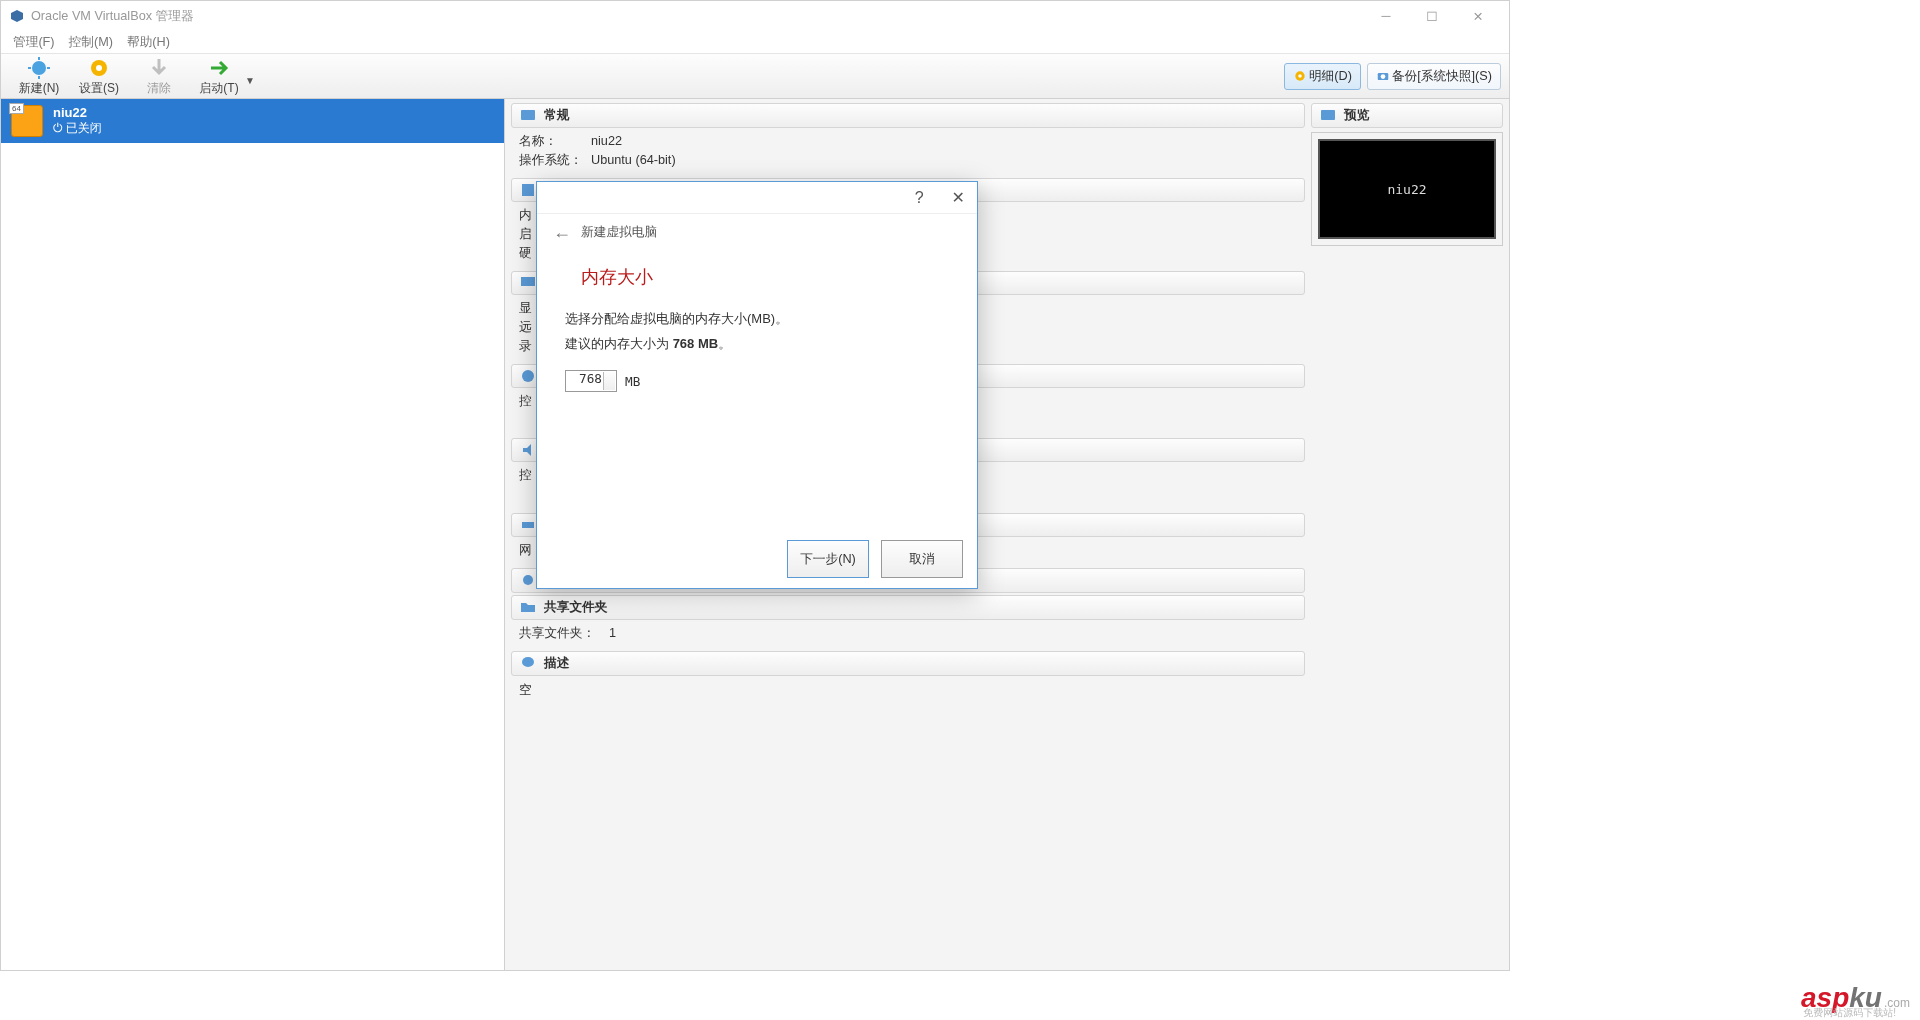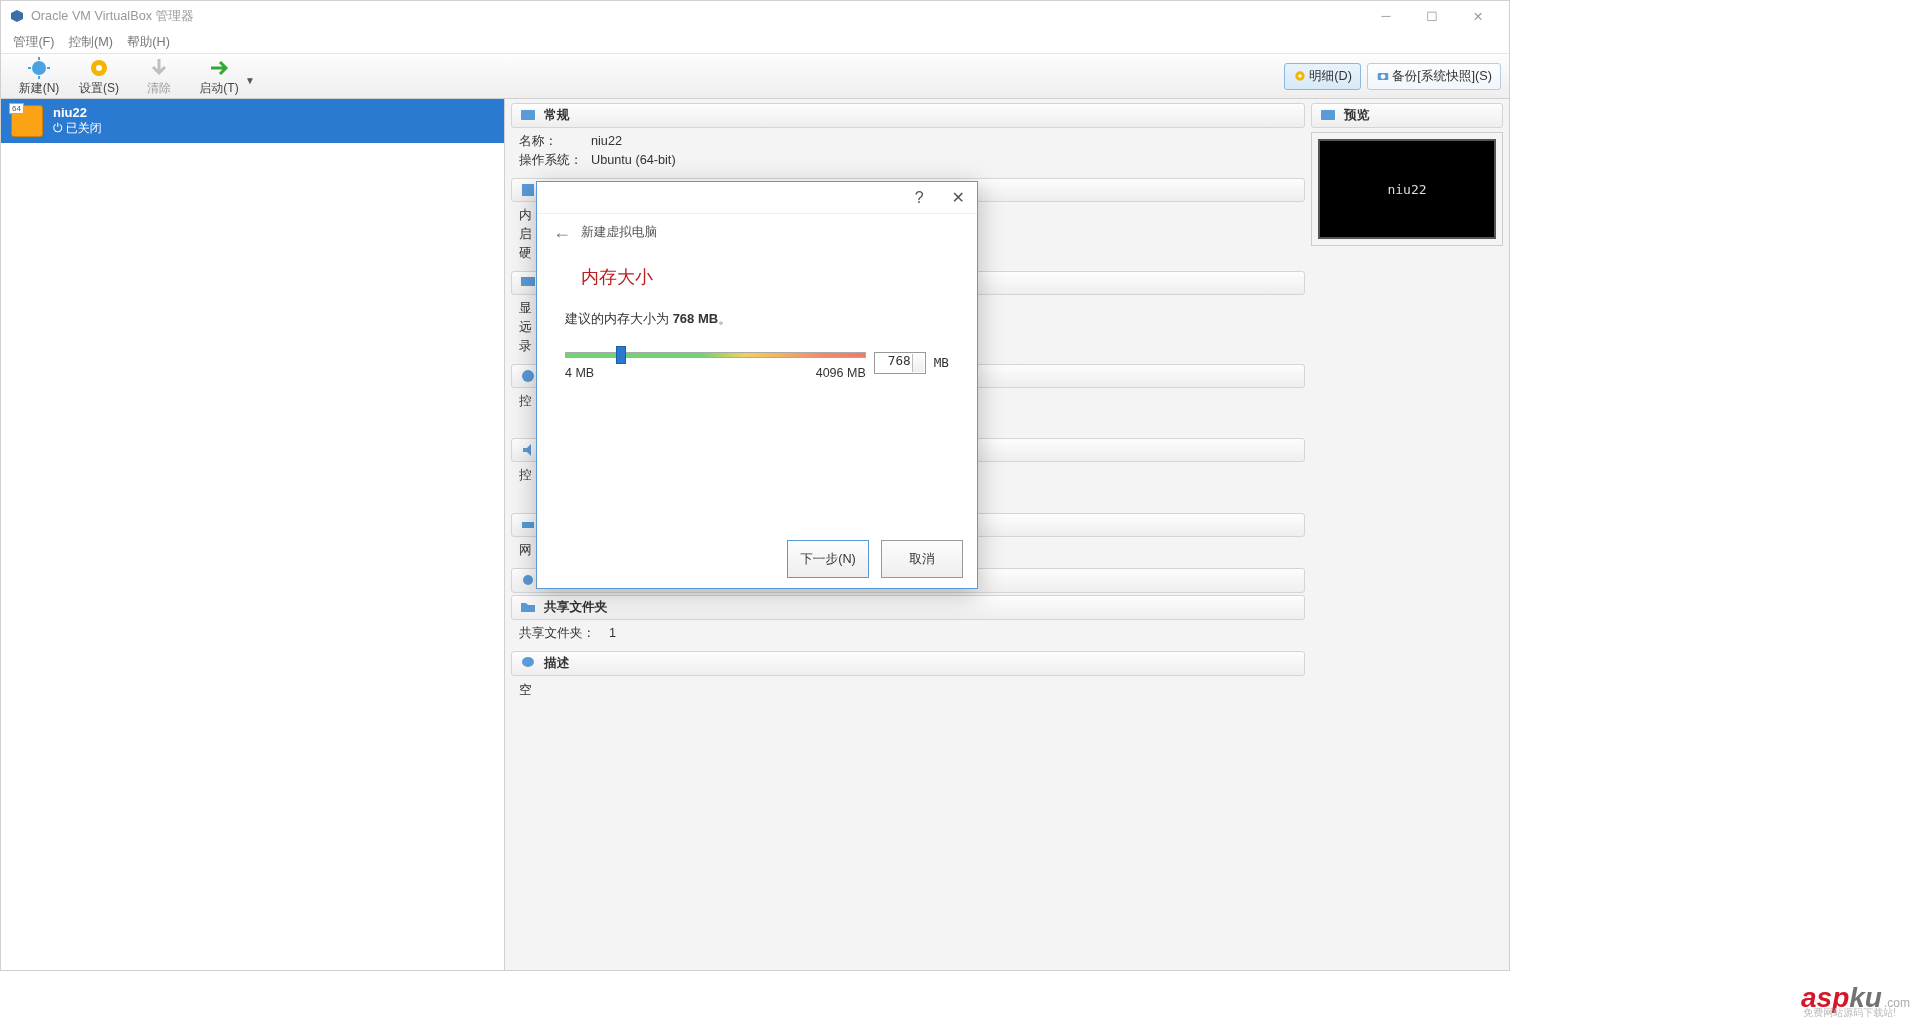--- a/index.html
+++ b/index.html
@@ -301,35 +301,26 @@
     <span>?</span>
     <span>✕</span>
   </div>
   <div class="dlg-crumb">
     <span class="back">←</span>
     <span>新建虚拟电脑</span>
   </div>
   <div class="dlg-body">
     <div class="dlg-title">内存大小</div>
     <div class="dlg-text">
+      <div>选择分配给虚拟电脑的内存大小(MB)。</div>
       <div>
         <span>建议的内存大小为 </span><b>768 MB</b><span>。</span>
       </div>
     </div>
     <div class="slider-row">
-      <div style="flex:1">
-        <div class="slider-wrap">
-          <div class="slider-bar"></div>
-          <div class="slider-thumb"></div>
-        </div>
-        <div class="slider-lbls">
-          <span>4 MB</span>
-          <span>4096 MB</span>
-        </div>
-      </div>
       <div class="spin">768</div>
       <span style="font-family:Consolas,monospace">MB</span>
     </div>
   </div>
   <div class="dlg-footer">
     <div class="btn primary">
         <span>下一步(N)</span>
       </div>
     <div class="btn">
         <span>取消</span>

